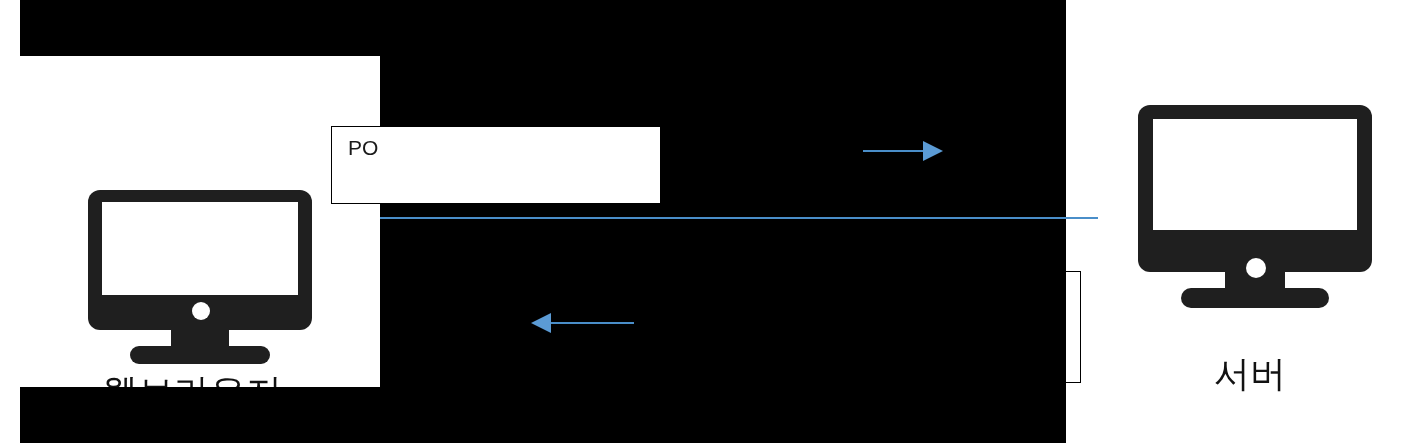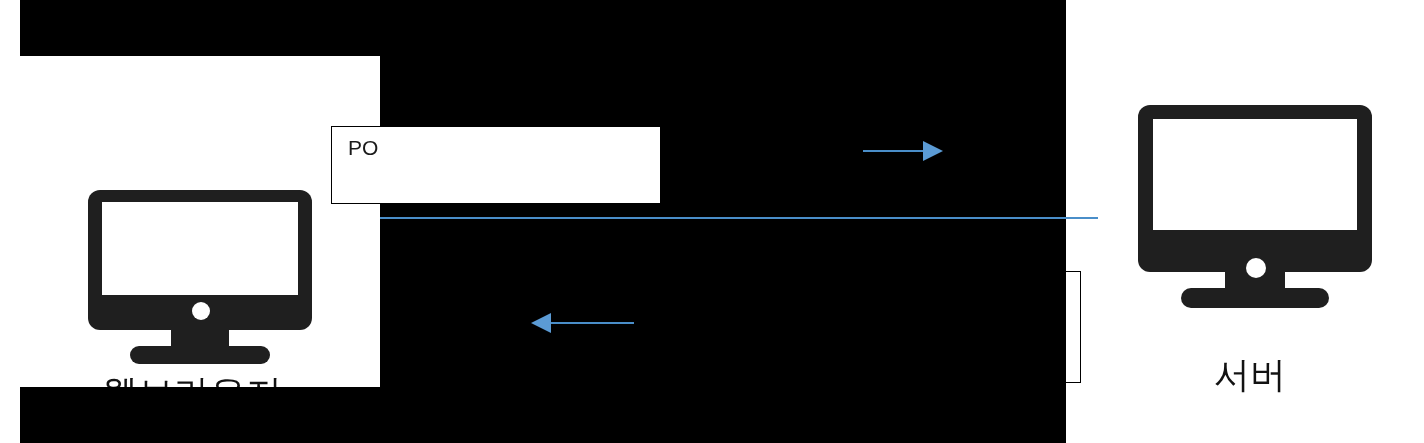--- a/index.html
+++ b/index.html
@@ -75,21 +75,21 @@
   #server-neck { left: 1205px; top: 272px; width: 60px; height: 32px; }
   #server-base { left: 1161px; top: 288px; width: 148px; height: 20px; }
 
   
   .node-label {
     position: absolute;
     color: #121212;
     font-size: 36px;
     line-height: 1.1;
     white-space: nowrap;
-    font-family: Liberation Sans, sans-serif;
+    font-family: Liberation Serif, serif;
   }
   #browser-label { left: 82px; top: 317px; }
   #server-label  { left: 1194px; top: 355px; }
 
   
   .msg-box {
     position: absolute;
     box-sizing: border-box;
     background: #ffffff;
     border: 1.6px solid #000000;

